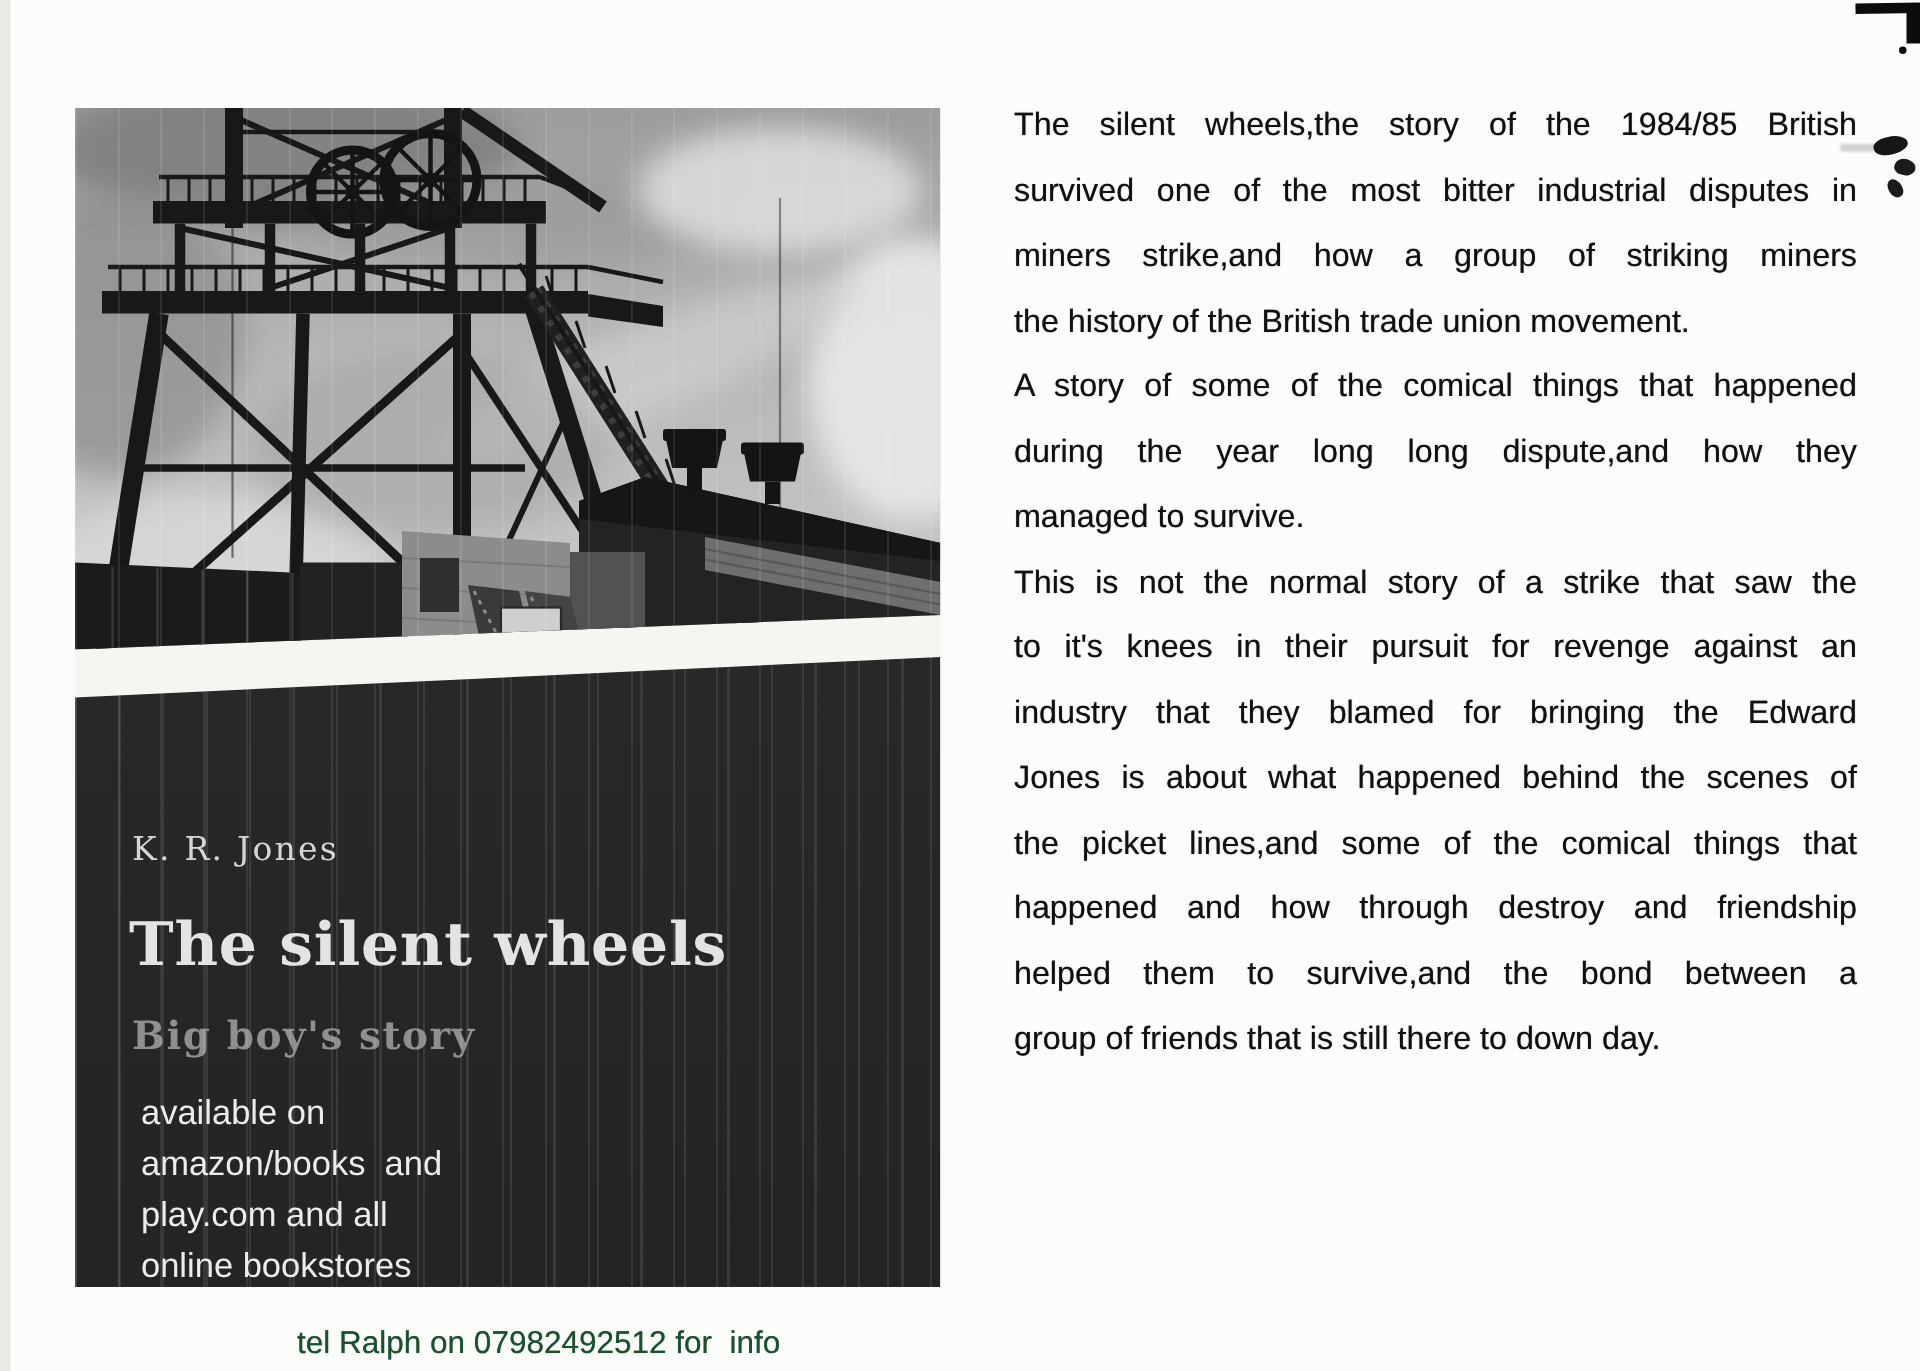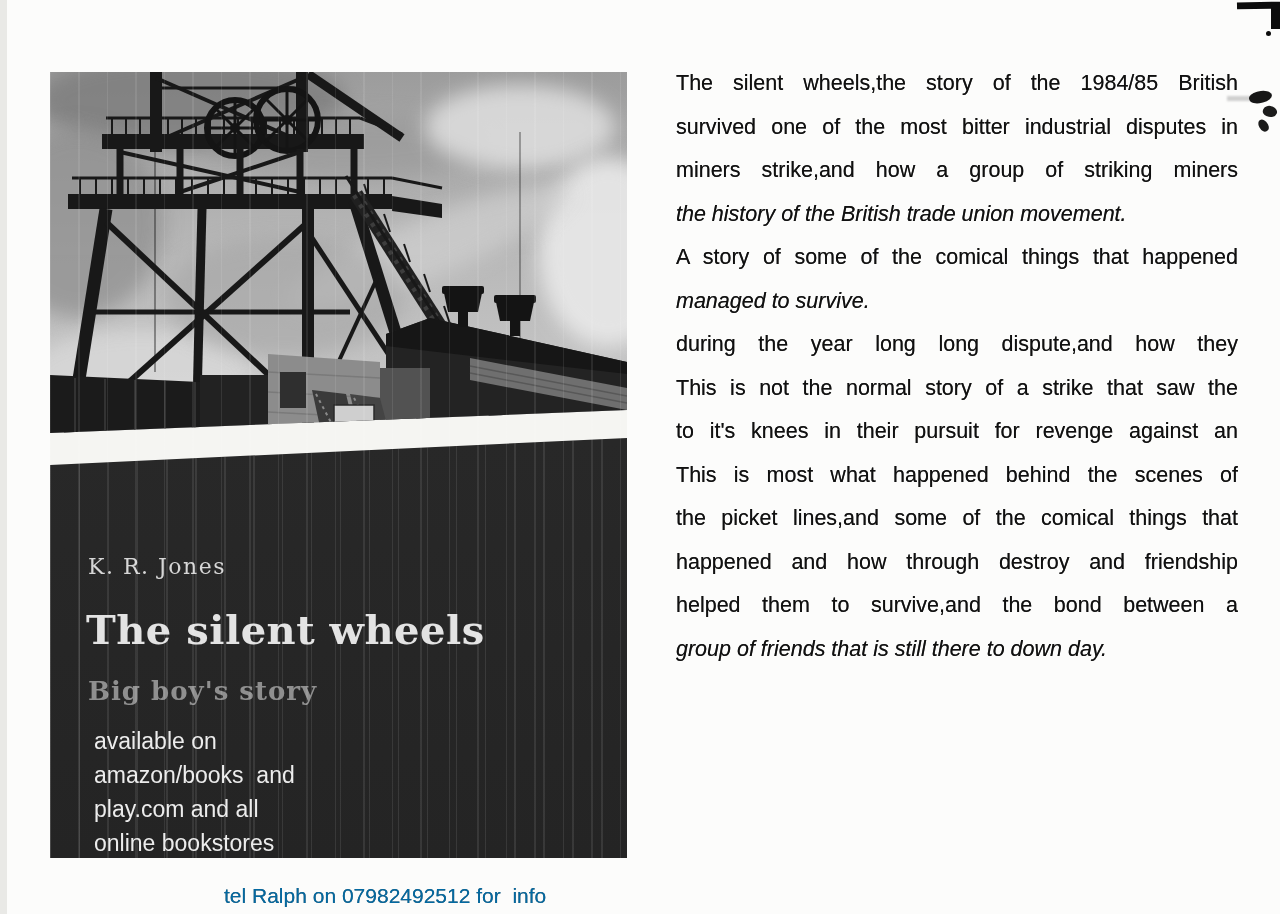--- a/index.html
+++ b/index.html
@@ -55,25 +55,25 @@
     position:absolute;left:651px;top:62px;width:562px;
     font-size:21.5px;color:#101010;
     text-shadow:0 0 0.6px rgba(0,0,0,0.65);
     margin-left:25px;
   }
   .body-line{
     height:43.5px;line-height:43.5px;
     text-align:justify;text-align-last:justify;
     white-space:nowrap;
   }
-  .body-line.para-end{text-align-last:left;font-style:italic;}
+  .body-line.para-end{text-align-last:left;}
   
   .contact-line{
-    position:absolute;left:224px;top:884px;
-    font-size:21px;color:#0369a1;white-space:pre;
+    position:absolute;left:198px;top:884px;
+    font-size:21px;color:#14532d;white-space:pre;
     text-shadow:0 0 0.5px rgba(0,0,0,0.6);
   }
   
   .edge-strip{position:absolute;left:0;top:0;width:7px;height:914px;background:#e9e9e6;}
   .art{position:absolute;background:#0c0c0c;}
   .art-corner-bar{left:1237px;top:2px;width:43px;height:7px;transform:rotate(-1deg);}
   .art-corner-vert{left:1271px;top:2px;width:9px;height:27px;}
   .art-corner-dot{left:1266px;top:31px;width:5px;height:5px;border-radius:50%;}
   .art-smudge1{left:1249px;top:91px;width:23px;height:12px;background:#161616;border-radius:45% 60% 50% 55%;transform:rotate(-14deg);}
   .art-smudge2{left:1263px;top:106px;width:14px;height:11px;background:#1b1b1b;border-radius:55% 45% 60% 40%;transform:rotate(22deg);}
@@ -288,25 +288,26 @@
 
   <div class="scan-streaks"></div>
 </div>
 
 <div class="body-text" id="body-text-container">
     <div class="body-line">The silent wheels,the story of the 1984/85 British</div>
     <div class="body-line">survived one of the most bitter industrial disputes in</div>
     <div class="body-line">miners strike,and how a group of striking miners</div>
     <div class="body-line para-end">the history of the British trade union movement.</div>
     <div class="body-line">A story of some of the comical things that happened</div>
+    <div class="body-line">during the year long long dispute,and how they</div>
     <div class="body-line para-end">managed to survive.</div>
-    <div class="body-line">during the year long long dispute,and how they</div>
     <div class="body-line">This is not the normal story of a strike that saw the</div>
     <div class="body-line">to it's knees in their pursuit for revenge against an</div>
-    <div class="body-line">This is most what happened behind the scenes of</div>
+    <div class="body-line">industry that they blamed for bringing the Edward</div>
+    <div class="body-line">Jones is about what happened behind the scenes of</div>
     <div class="body-line">the picket lines,and some of the comical things that</div>
     <div class="body-line">happened and how through destroy and friendship</div>
     <div class="body-line">helped them to survive,and the bond between a</div>
     <div class="body-line para-end">group of friends that is still there to down day.</div>
   </div>
 
 <div class="contact-line">tel Ralph on 07982492512 for  info</div>
 
 <div class="art art-corner-bar"></div>
 <div class="art art-corner-vert"></div>

